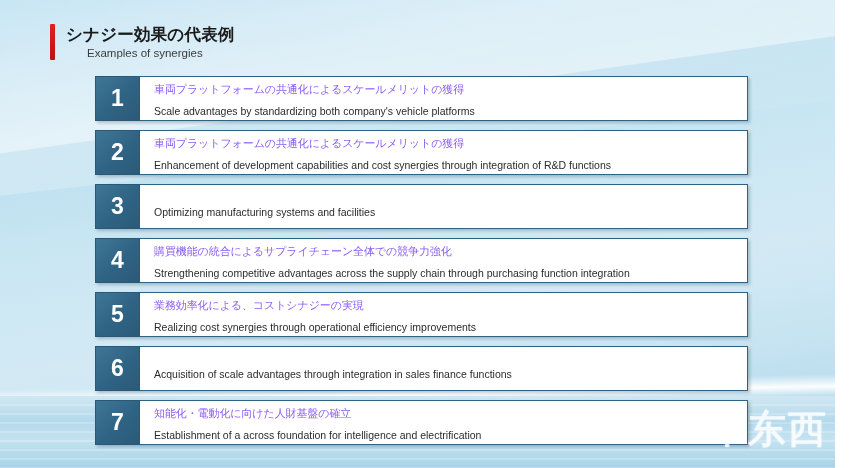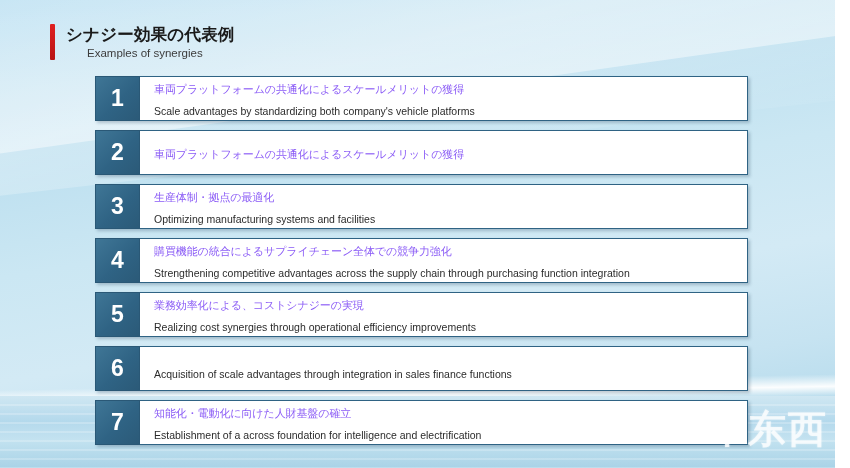--- a/index.html
+++ b/index.html
@@ -215,26 +215,26 @@
         <div class="num-box">1</div>
         <div class="panel">
           <div class="panel-jp">車両プラットフォームの共通化によるスケールメリットの獲得</div>
           <div class="panel-en">Scale advantages by standardizing both company's vehicle platforms</div>
         </div>
       </div>
       <div class="row">
         <div class="num-box">2</div>
         <div class="panel">
           <div class="panel-jp">車両プラットフォームの共通化によるスケールメリットの獲得</div>
+          <div class="panel-en">Enhancement of development capabilities and cost synergies through integration of R&amp;D functions</div>
         </div>
       </div>
       <div class="row">
         <div class="num-box">3</div>
         <div class="panel">
-          <div class="panel-jp">生産体制・拠点の最適化</div>
           <div class="panel-en">Optimizing manufacturing systems and facilities</div>
         </div>
       </div>
       <div class="row">
         <div class="num-box">4</div>
         <div class="panel">
           <div class="panel-jp">購買機能の統合によるサプライチェーン全体での競争力強化</div>
           <div class="panel-en">Strengthening competitive advantages across the supply chain through purchasing function integration</div>
         </div>
       </div>

